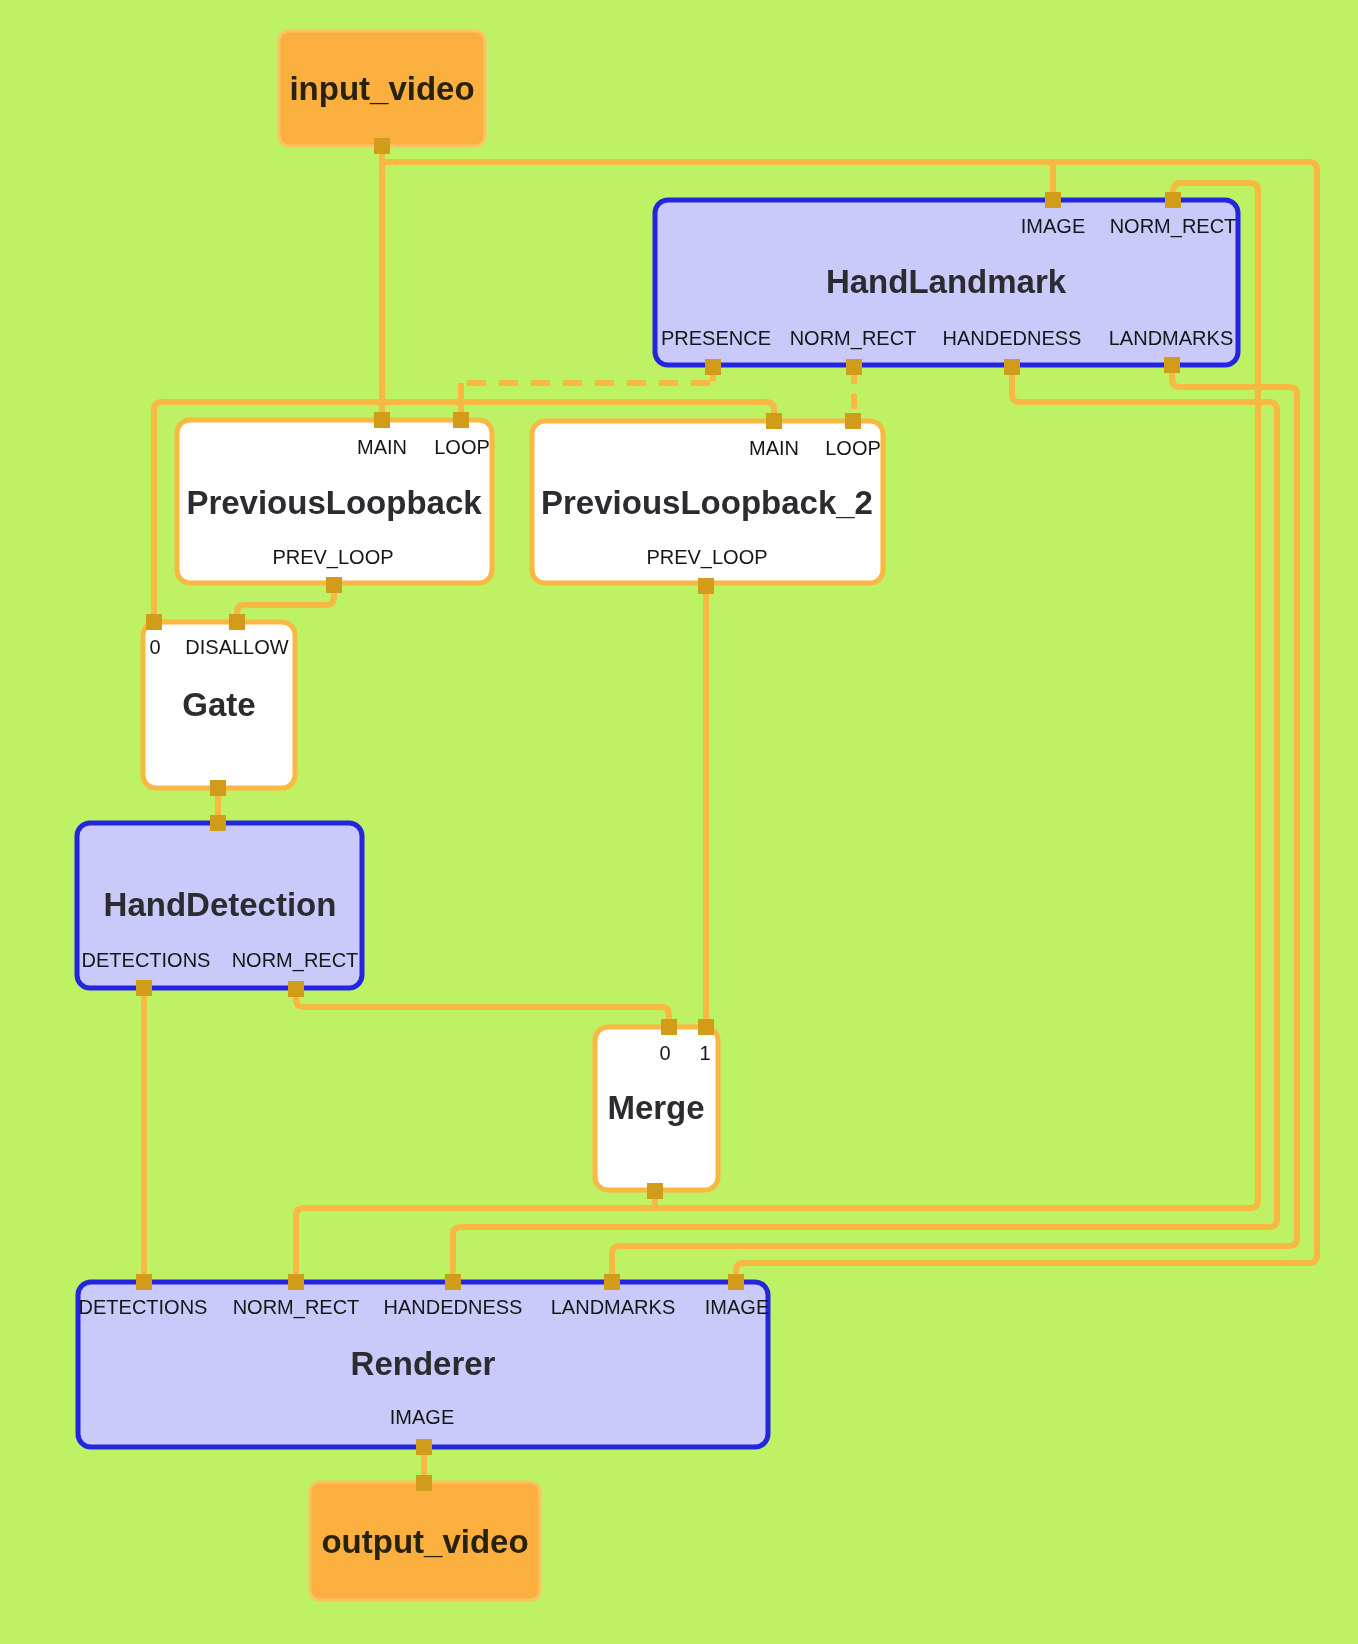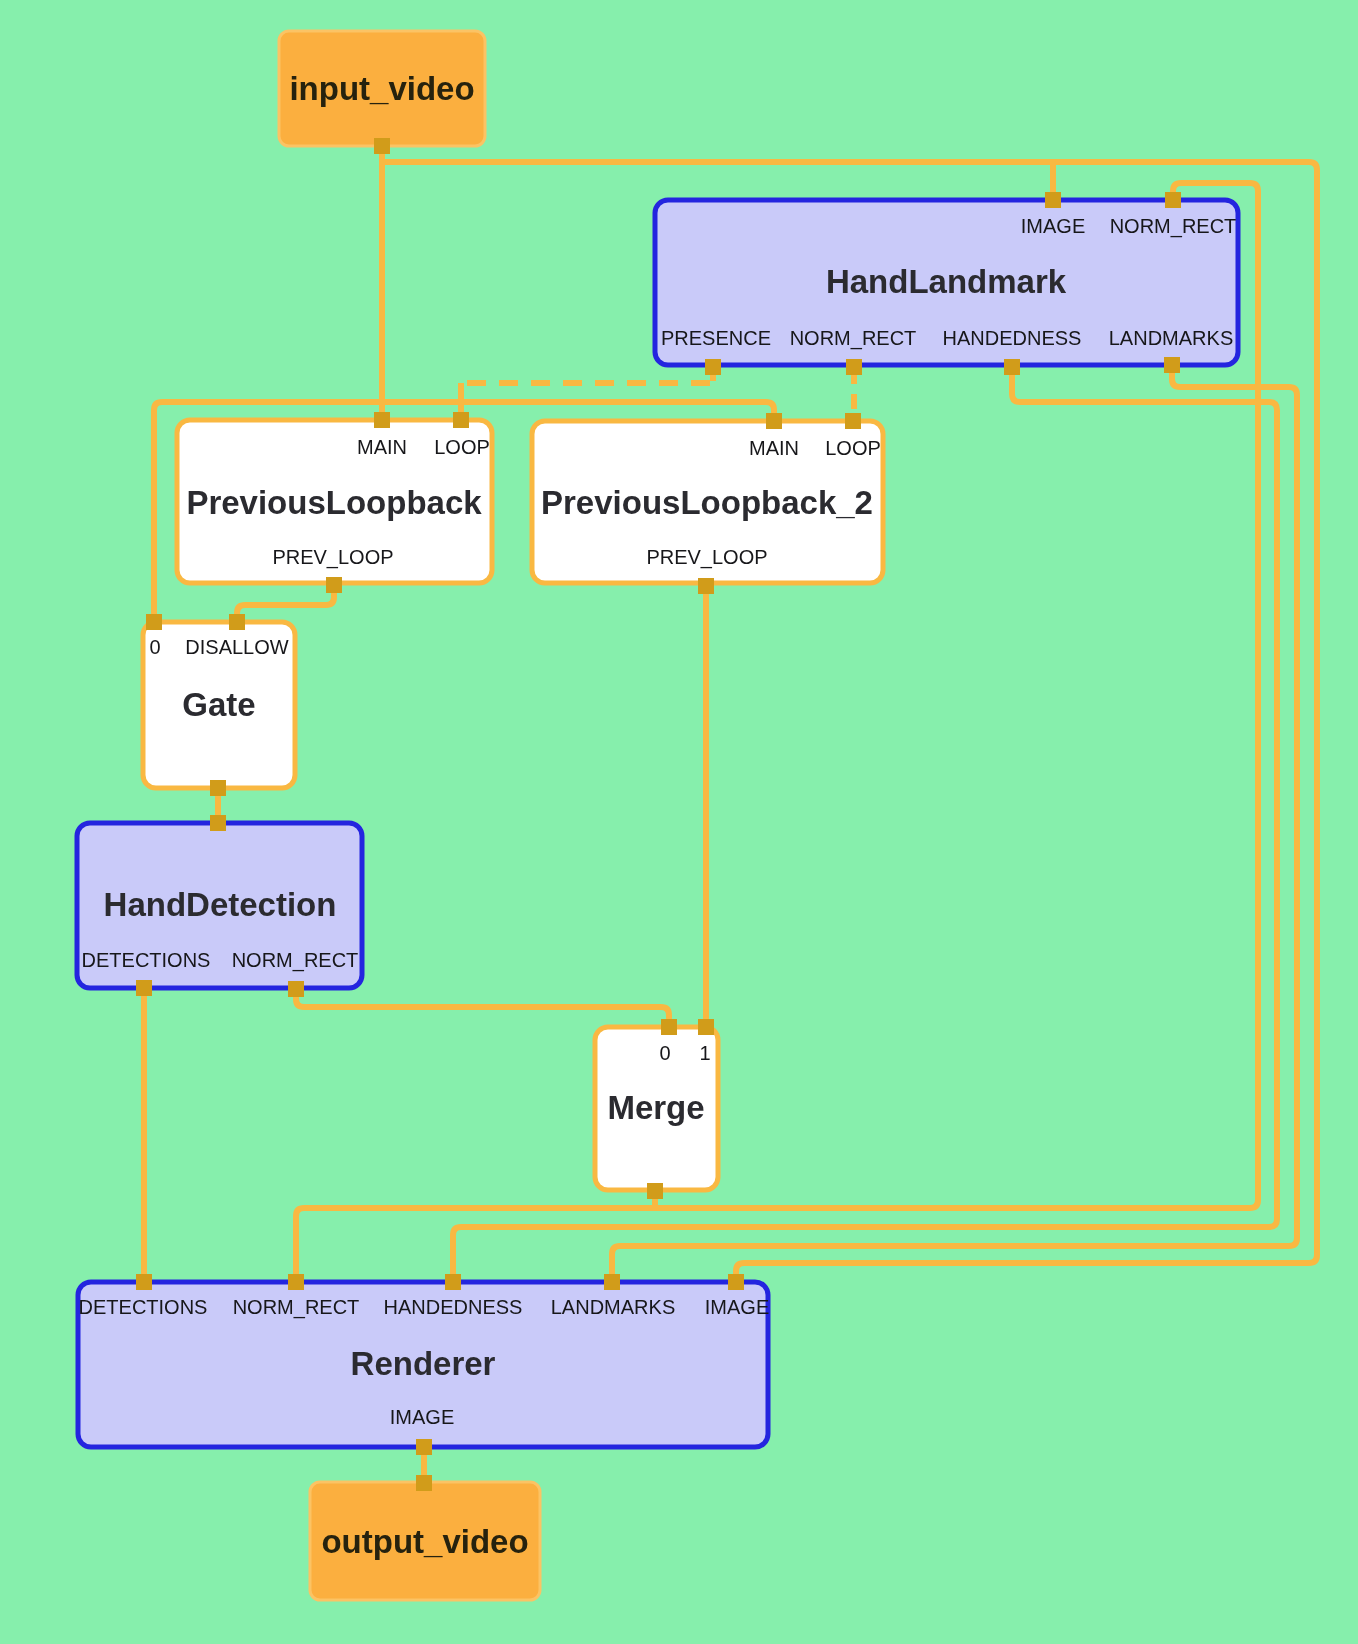--- a/index.html
+++ b/index.html
@@ -1,16 +1,16 @@
 <!DOCTYPE html>
 <html><head>
 <meta charset="utf-8">
 <style>
   html,body{margin:0;padding:0;background:#ffffff;}
-  .page{position:relative;width:1358px;height:1644px;background:#86efac;font-family:"Liberation Sans",sans-serif;}
+  .page{position:relative;width:1358px;height:1644px;background:#bef264;font-family:"Liberation Sans",sans-serif;}
   svg text{font-family:"Liberation Sans",sans-serif;}
   .node-title{font-weight:bold;font-size:33px;fill:#2b2b30;}
   .stream-title{font-weight:bold;font-size:33px;fill:#26220e;}
   .port-label{font-size:20px;fill:#17171a;}
   .edge{fill:none;stroke:#F9B842;stroke-width:6;}
 </style>
 </head>
 <body>
 
 <div class="page">

